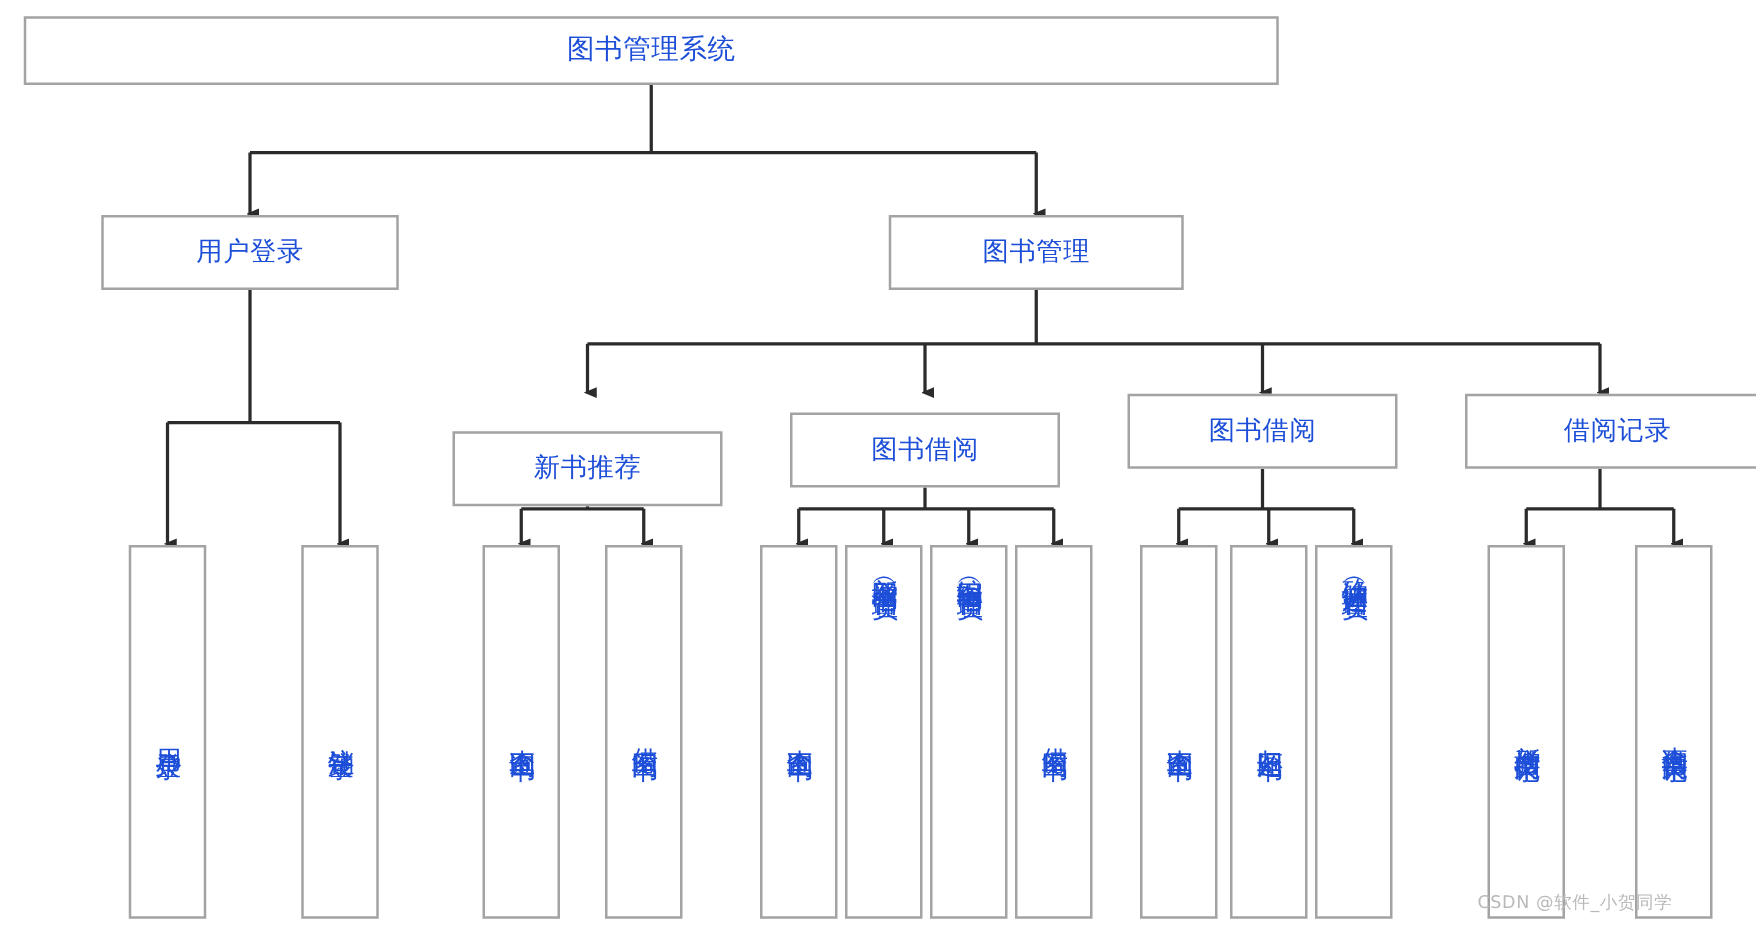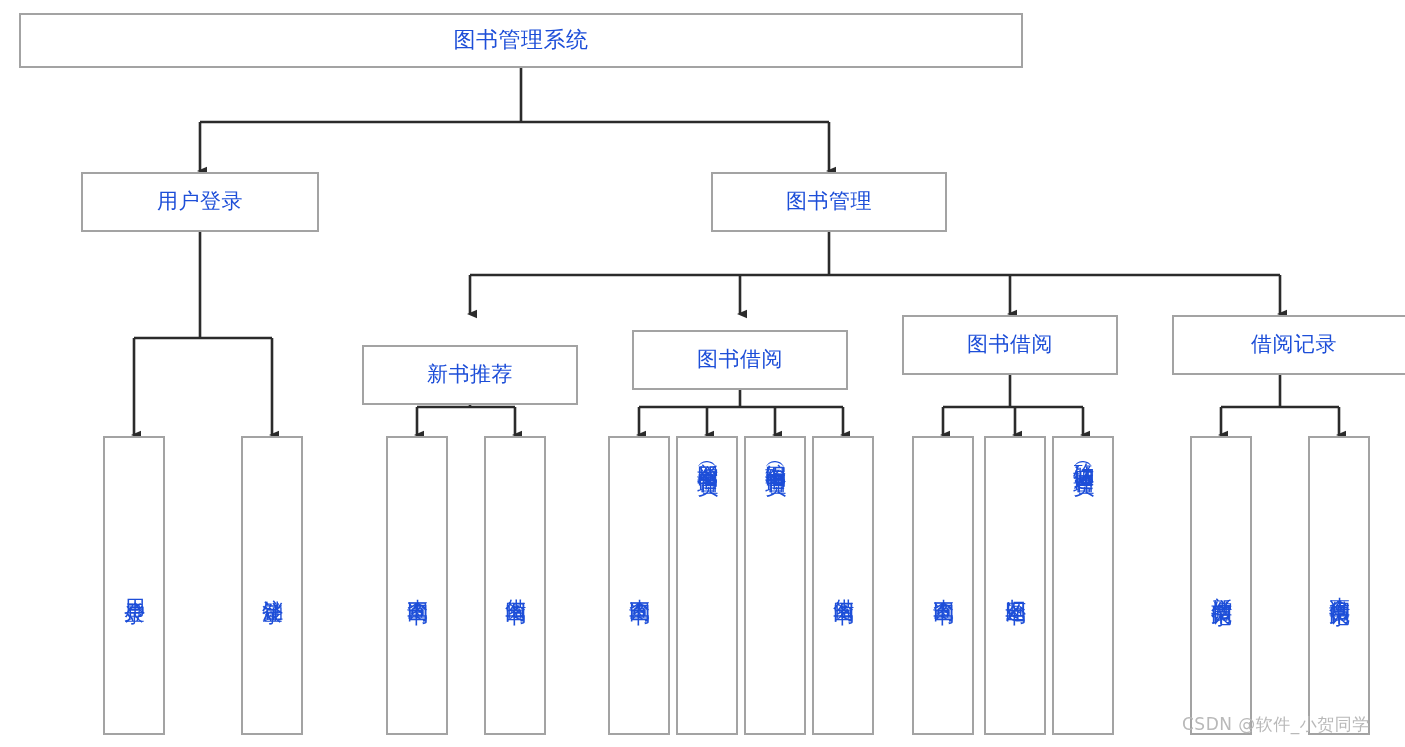--- a/index.html
+++ b/index.html
@@ -68,21 +68,21 @@
   }
   
   .node.leaf.centered {
     align-items: center;
     padding-top: 0;
   }
   .watermark {
     position: absolute;
     left: 1182px;
     top: 713px;
-    font-size: 17px;
+    font-size: 14px;
     color: #b9b9b9;
     letter-spacing: 0.5px;
     white-space: nowrap;
     z-index: 5;
     font-family: "DejaVu Sans", "Liberation Sans", sans-serif;
   }
 </style>
 </head>
 <body>
 

